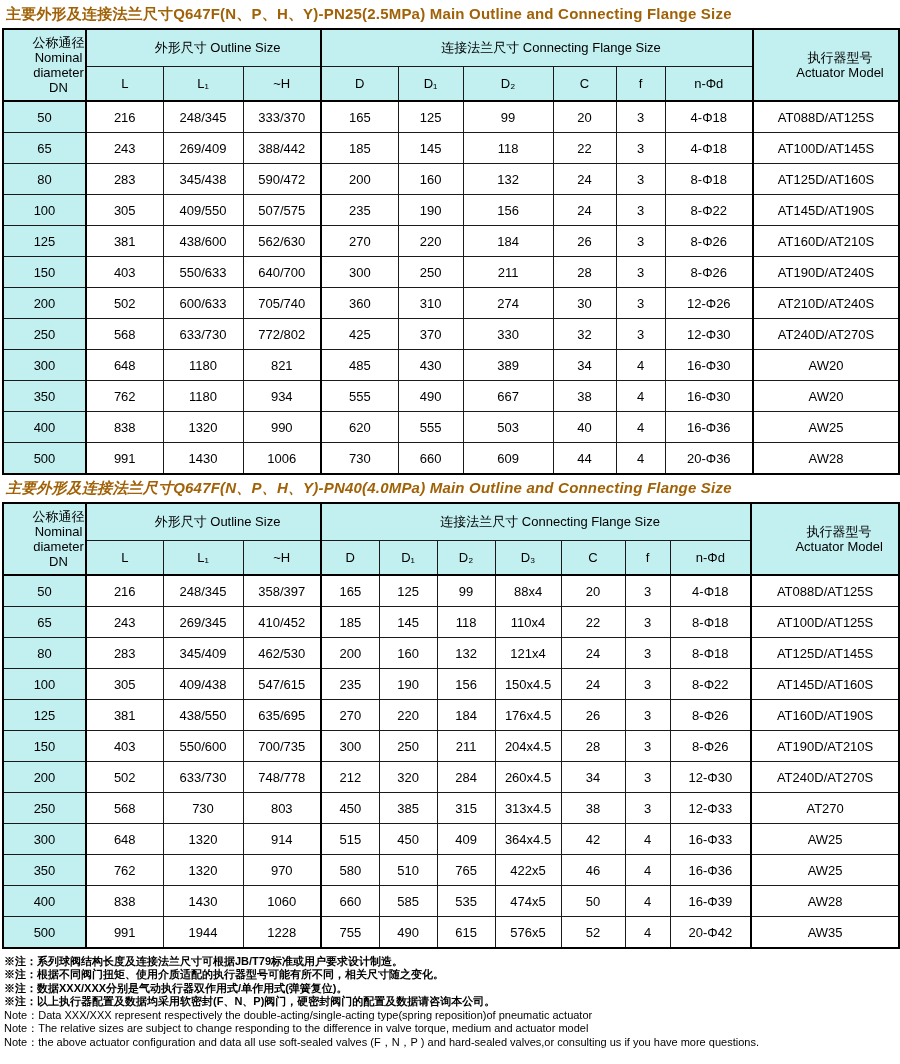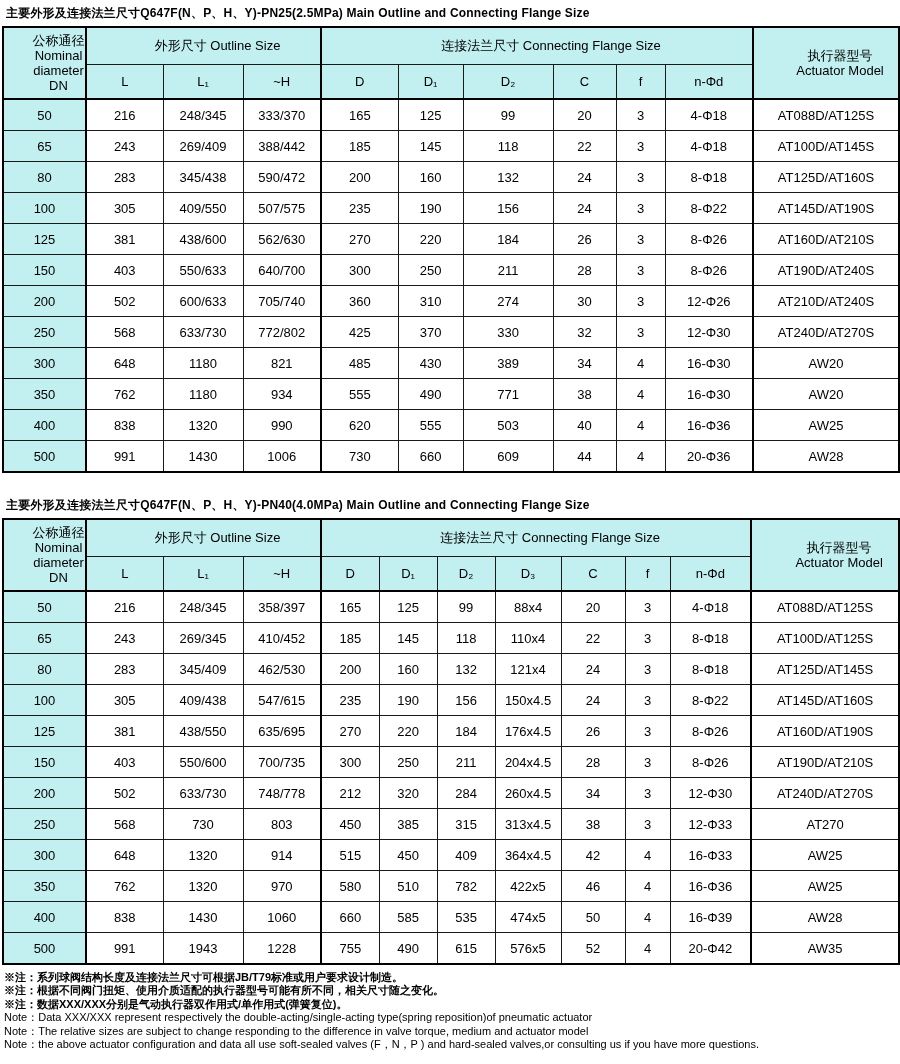--- a/index.html
+++ b/index.html
@@ -4,25 +4,25 @@
 <style>
   html, body { margin: 0; padding: 0; background: #fff; }
   body {
     width: 900px; height: 1064px; overflow: hidden;
     font-family: "Liberation Sans", sans-serif;
     color: #000;
   }
   .page { padding: 3px 0 0 2px; }
 
   .sec-title {
-    font-size: 12px; font-weight: bold; color: #000000;
+    font-size: 15px; font-weight: bold; color: #a16207;
     margin: 2px 0 4px 4px; letter-spacing: 0.2px;
     white-space: nowrap;
   }
-  .sec2 { margin-top: 24px; }
+  .sec2 { margin-top: 4px; font-style: italic; }
 
   table.spec {
     border-collapse: collapse; table-layout: fixed;
     width: 896px; border: 2px solid #000;
   }
   table.spec th, table.spec td {
     border: 1px solid #1a1a1a;
     text-align: center; vertical-align: middle;
     padding: 0; overflow: hidden;
   }
@@ -211,21 +211,21 @@
           <td class="gb">16-Φ30</td>
           <td>AW20</td>
         </tr>
         <tr>
           <td class="dn gb">350</td>
           <td>762</td>
           <td>1180</td>
           <td class="gb">934</td>
           <td>555</td>
           <td>490</td>
-          <td>771</td>
+          <td>667</td>
           <td>38</td>
           <td>4</td>
           <td class="gb">16-Φ30</td>
           <td>AW20</td>
         </tr>
         <tr>
           <td class="dn gb">400</td>
           <td>838</td>
           <td>1320</td>
           <td class="gb">990</td>
@@ -420,21 +420,21 @@
           <td class="gb">16-Φ33</td>
           <td>AW25</td>
         </tr>
         <tr>
           <td class="dn gb">350</td>
           <td>762</td>
           <td>1320</td>
           <td class="gb">970</td>
           <td>580</td>
           <td>510</td>
-          <td>782</td>
+          <td>765</td>
           <td>422x5</td>
           <td>46</td>
           <td>4</td>
           <td class="gb">16-Φ36</td>
           <td>AW25</td>
         </tr>
         <tr>
           <td class="dn gb">400</td>
           <td>838</td>
           <td>1430</td>
@@ -444,36 +444,37 @@
           <td>535</td>
           <td>474x5</td>
           <td>50</td>
           <td>4</td>
           <td class="gb">16-Φ39</td>
           <td>AW28</td>
         </tr>
         <tr>
           <td class="dn gb">500</td>
           <td>991</td>
-          <td>1943</td>
+          <td>1944</td>
           <td class="gb">1228</td>
           <td>755</td>
           <td>490</td>
           <td>615</td>
           <td>576x5</td>
           <td>52</td>
           <td>4</td>
           <td class="gb">20-Φ42</td>
           <td>AW35</td>
         </tr>
       </tbody>
   </table>
 
   <div class="notes">
     <div class="note-zh">※注：系列球阀结构长度及连接法兰尺寸可根据JB/T79标准或用户要求设计制造。</div>
     <div class="note-zh">※注：根据不同阀门扭矩、使用介质适配的执行器型号可能有所不同，相关尺寸随之变化。</div>
     <div class="note-zh">※注：数据XXX/XXX分别是气动执行器双作用式/单作用式(弹簧复位)。</div>
+    <div class="note-zh">※注：以上执行器配置及数据均采用软密封(F、N、P)阀门，硬密封阀门的配置及数据请咨询本公司。</div>
     <div class="note-en">Note：Data XXX/XXX represent respectively the double-acting/single-acting type(spring reposition)of pneumatic actuator</div>
     <div class="note-en">Note：The relative sizes are subject to change responding to the difference in valve torque, medium and actuator model</div>
     <div class="note-en">Note：the above actuator  configuration and data  all use soft-sealed valves (F，N，P ) and  hard-sealed valves,or consulting us if you have more questions.</div>
   </div>
 
 </div>
 
 </body></html>

